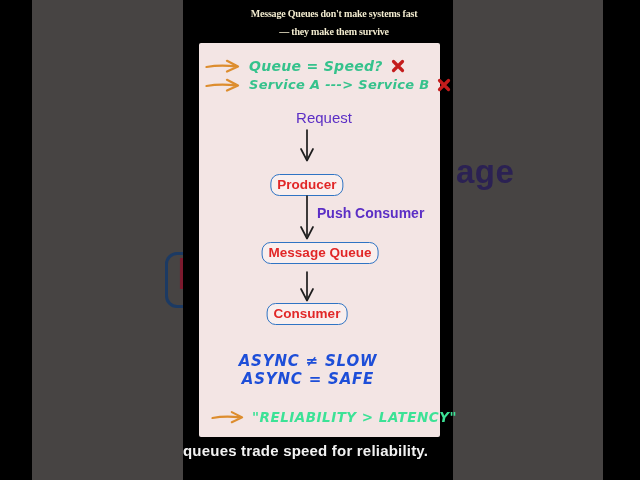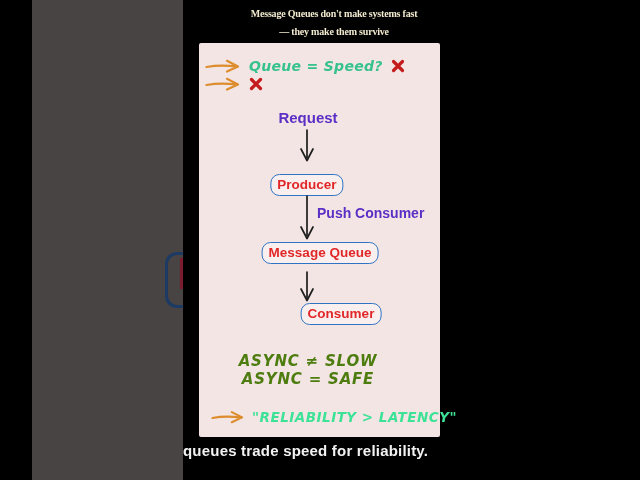--- a/index.html
+++ b/index.html
@@ -28,36 +28,36 @@
 
   .myth{position:absolute;left:6px;display:flex;align-items:center;gap:8px;white-space:nowrap;}
   .myth1{top:7px;margin-top:8px;}
   .myth2{top:34px;}
   .green{color:#35c28c;font-family:"DejaVu Sans",sans-serif;font-style:italic;
          font-weight:600;letter-spacing:0.3px;}
   .g1{font-size:14px;}
   .g2{font-size:13px;}
 
   .req{position:absolute;top:66px;left:0;width:218px;text-align:center;
-       color:#5b2ec5;font-weight:700;font-size:15px;}
+       color:#5b2ec5;font-weight:400;font-size:15px;padding-left:16px;}
   .varrow{position:absolute;left:99px;}
   .arrow1{top:86px;}
   .arrow2{top:152px;}
   .arrow3{top:228px;}
   .push{position:absolute;top:162px;left:118px;color:#5b2ec5;font-weight:600;font-size:14px;
         white-space:nowrap;}
 
   .node{position:absolute;left:108px;transform:translateX(-50%);white-space:nowrap;
         border:1.6px solid #2f74c4;border-radius:9px;background:#f9efee;color:#e12727;
         font-weight:600;font-size:13.5px;padding:2px 6px 3px;}
   .producer{top:131px;}
   .mq{top:199px;margin-left:13px;}
-  .consumer{top:260px;margin-left:34px;}
+  .consumer{top:260px;}
 
-  .async{position:absolute;top:309px;left:0;width:218px;text-align:center;color:#4d7c0f;
+  .async{position:absolute;top:309px;left:0;width:218px;text-align:center;color:#1d4ed8;
          font-family:"DejaVu Sans",sans-serif;font-style:italic;font-weight:700;
          font-size:15px;line-height:18px;letter-spacing:0.8px;white-space:nowrap;}
 
   .conclusion{position:absolute;top:366px;left:12px;display:flex;align-items:center;gap:7px;
               white-space:nowrap;}
   .bright{color:#3ce296;font-size:13.5px;letter-spacing:0.5px;font-weight:600;}
 
   .caption{position:absolute;top:442px;left:0;width:100%;text-align:left;color:#f2f2f2;
            font-weight:700;font-size:15px;letter-spacing:0.2px;}
   svg{display:block;}
@@ -66,20 +66,23 @@
 <body>
 
 <div class="stage">
 
   <div class="gray-panel gray-left">
     <div class="bg-box">
       <span class="bg-m">M</span>
     </div>
   </div>
 
+  <div class="gray-panel gray-right">
+    <span class="bg-age">age</span>
+  </div>
 
   <div class="column">
 
     <div class="title">
       <div>Message Queues don't make systems fast</div>
       <div>— they make them survive</div>
     </div>
 
     <div class="card">
 
@@ -90,20 +93,21 @@
         <span class="green g1">Queue = Speed?</span>
         <svg width="14" height="14" viewBox="0 0 14 14">
           <path d="M2.5 2.5 L11.5 11.5 M11.5 2.5 L2.5 11.5" stroke="#c41c1c" stroke-width="3.2" stroke-linecap="round"></path>
         </svg>
       </div>
 
       <div class="myth myth2">
         <svg width="36" height="14" viewBox="0 0 36 14">
           <path d="M1.5 8 C11 6.2 21 6.2 31 7.4 M22 1.8 L33 7.4 L22 12.6" fill="none" stroke="#dd8d2e" stroke-width="2.2" stroke-linecap="round" stroke-linejoin="round"></path>
         </svg>
+        <span class="green g2">Service A ---&gt; Service B</span>
         <svg width="14" height="14" viewBox="0 0 14 14">
           <path d="M2.5 2.5 L11.5 11.5 M11.5 2.5 L2.5 11.5" stroke="#c41c1c" stroke-width="3.2" stroke-linecap="round"></path>
         </svg>
       </div>
 
       <div class="req">Request</div>
 
       <svg class="varrow arrow1" width="18" height="34" viewBox="0 0 18 34">
         <path d="M9 1 L9 28 M3 20 L9 31.5 L15 20" fill="none" stroke="#1d1d1d" stroke-width="1.7" stroke-linecap="round" stroke-linejoin="round"></path>
       </svg>

